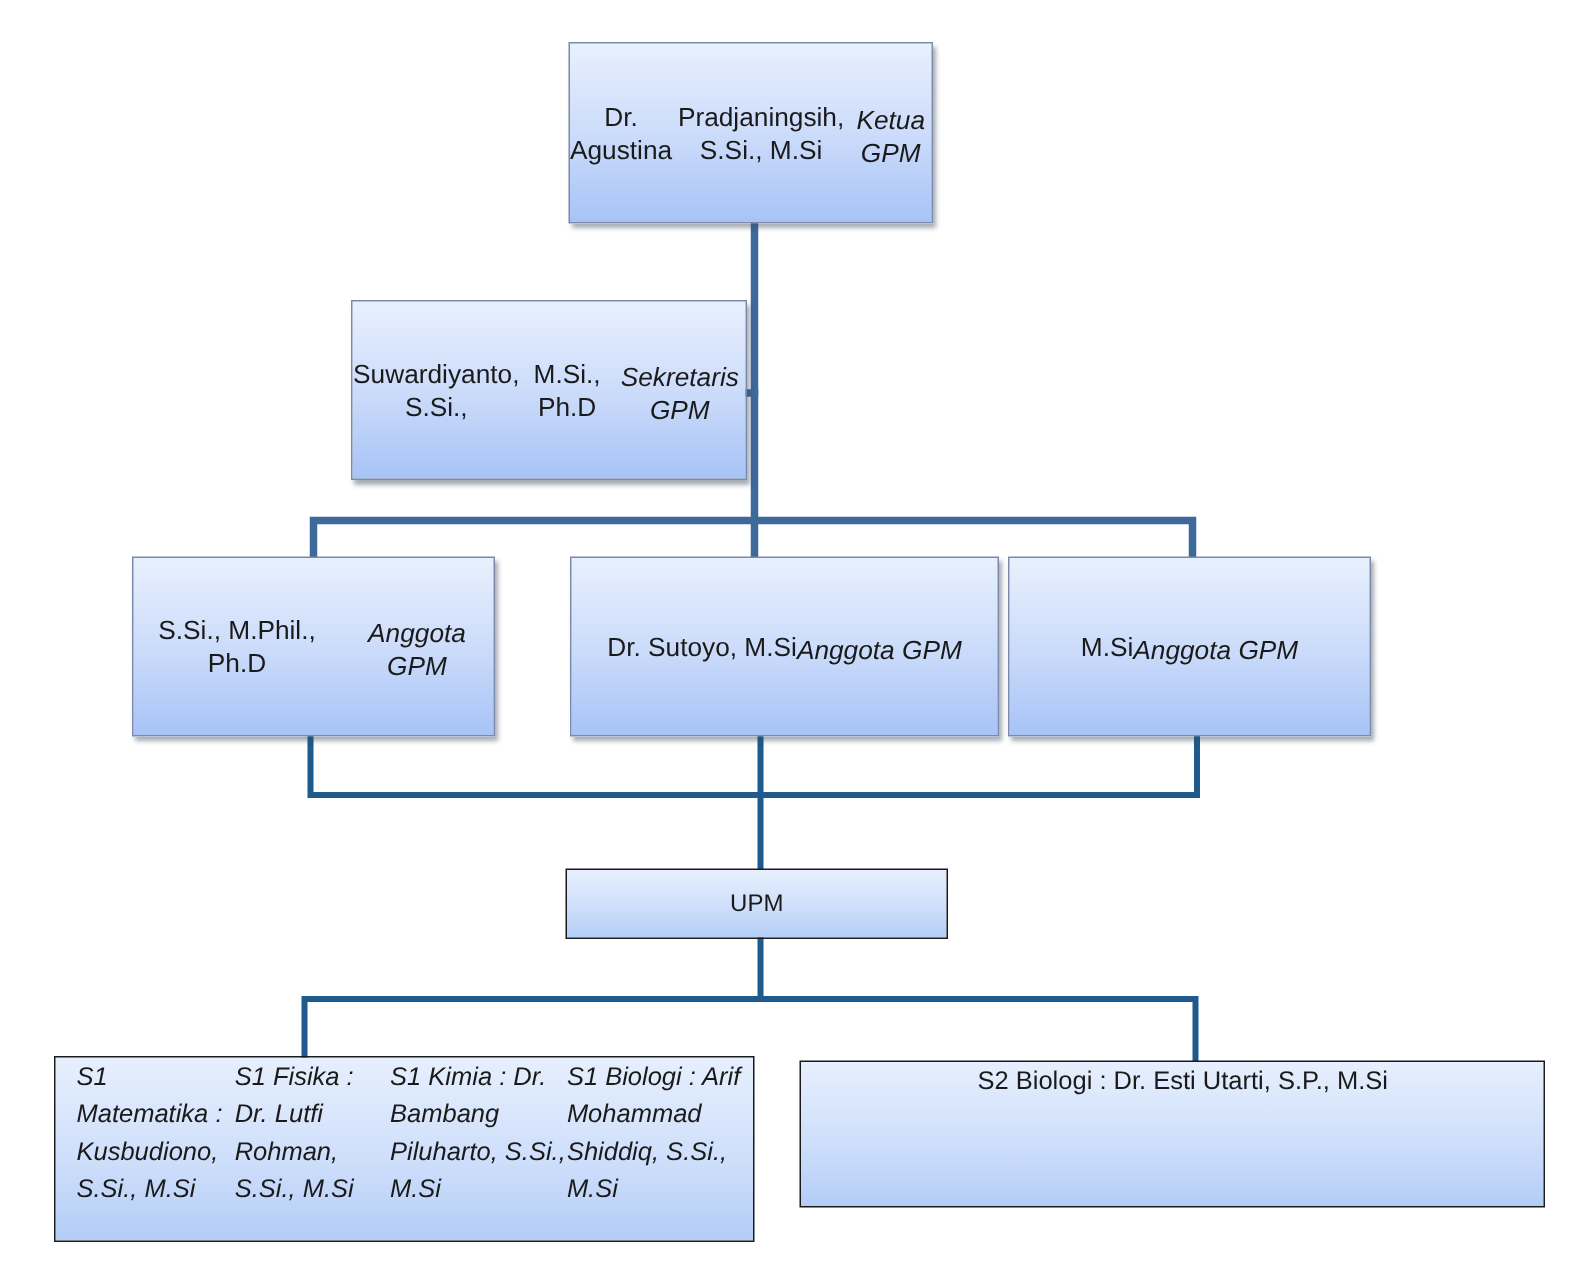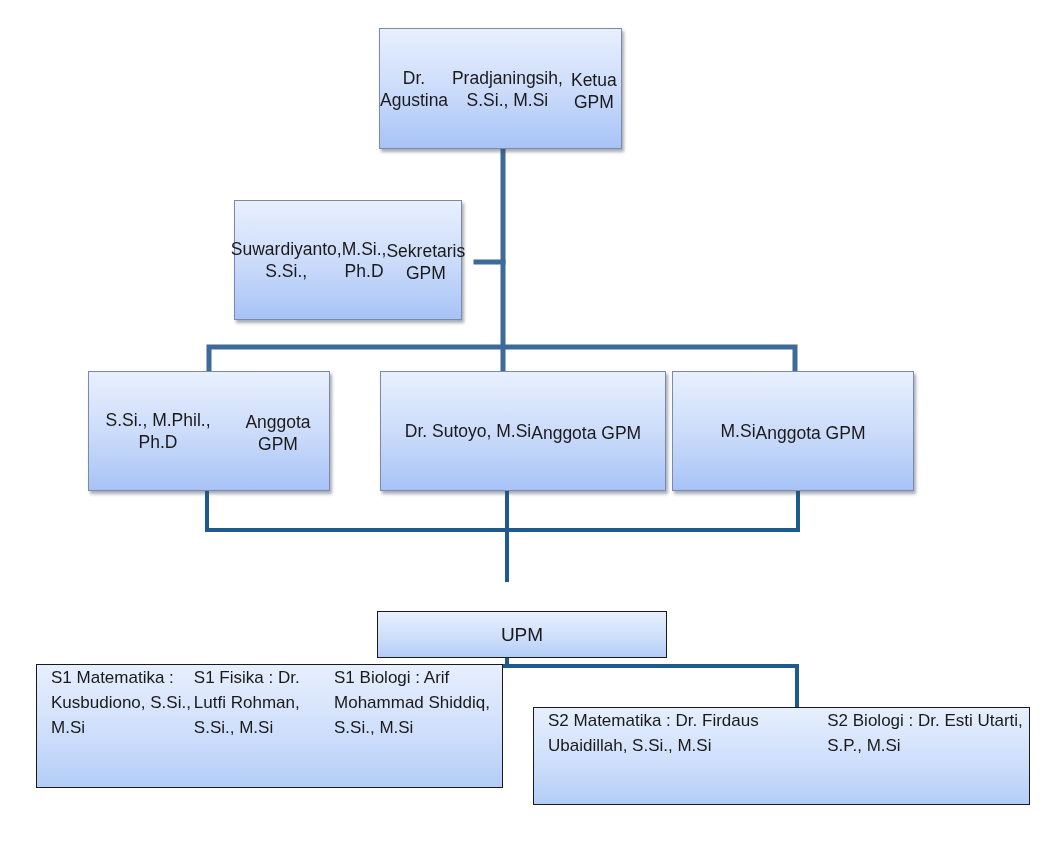--- a/index.html
+++ b/index.html
@@ -4,21 +4,21 @@
 <style>
   html, body { margin: 0; padding: 0; background: #ffffff; }
   body { width: 1061px; height: 849px; position: relative; overflow: hidden;
          font-family: "Liberation Sans", "DejaVu Sans", sans-serif; color: #1a1a1a; }
   .box { position: absolute; box-sizing: border-box;
          background: linear-gradient(to bottom, #e8f0fd 0%, #c9dafa 55%, #a7c3f6 100%);
          border: 1px solid #7a8aa8;
          box-shadow: 2px 3px 3px rgba(60,70,90,0.45);
          display: flex; flex-direction: row; align-items: center; justify-content: center;
          text-align: center; font-size: 17.5px; line-height: 22px; }
-  .box .role { margin-top: 4px; }
+  .box .role { margin-top: 4px; font-style: italic; }
   .flat { border: 1.5px solid #1a1a1a; box-shadow: none;
           background: linear-gradient(to bottom, #e6effd 0%, #cfdffb 55%, #b3cdf7 100%); }
   .list { align-items: flex-start; text-align: left; padding-left: 14px; font-size: 17px; line-height: 25px; }
   svg.lines { position: absolute; left: 0; top: 0; }
 </style>
 </head>
 <body>
 
 <svg class="lines" width="1061" height="849">
   <g id="upper-lines" fill="none" stroke-width="5" stroke-linecap="square" stroke="#3d6a9a">
@@ -33,47 +33,47 @@
     <polyline points="203,704 203,666 797,666 797,708"></polyline>
   </g>
 </svg>
 
 <div class="box" style="left:379px; top:28px; width:243px; height:121px;">
   <span>Dr. Agustina</span>
   <span>Pradjaningsih, S.Si., M.Si</span>
   <span class="role">Ketua GPM</span>
 </div>
 
-<div class="box" style="left:234px; top:200px; width:228px; height:120px;">
+<div class="box" style="left:234px; top:200px; width:264px; height:120px;">
   <span>Suwardiyanto, S.Si.,</span>
   <span>M.Si., Ph.D</span>
   <span class="role">Sekretaris GPM</span>
 </div>
 
 <div class="box" style="left:88px; top:371px; width:242px; height:120px;">
   <span>S.Si., M.Phil., Ph.D</span>
   <span class="role">Anggota GPM</span>
 </div>
 
 <div class="box" style="left:380px; top:371px; width:286px; height:120px;text-align:center;">
   <span>Dr. Sutoyo, M.Si</span>
   <span class="role">Anggota GPM</span>
 </div>
 
 <div class="box" style="left:672px; top:371px; width:242px; height:120px;">
   <span>M.Si</span>
   <span class="role">Anggota GPM</span>
 </div>
 
-<div class="box flat" style="left:377px; top:579px; width:290px; height:47px; font-size:19px;margin-top:32px;">
+<div class="box flat" style="left:377px; top:579px; width:255px; height:47px; font-size:16px;">
   <span>UPM</span>
 </div>
 
-<div class="box flat list" style="left:36px; top:664px; width:467px; height:124px;">
+<div class="box flat list" style="left:36px; top:704px; width:467px; height:124px;font-style:italic;">
   <span>S1 Matematika : Kusbudiono, S.Si., M.Si</span>
   <span>S1 Fisika : Dr. Lutfi Rohman, S.Si., M.Si</span>
+  <span>S1 Kimia : Dr. Bambang Piluharto, S.Si., M.Si</span>
   <span>S1 Biologi : Arif Mohammad Shiddiq, S.Si., M.Si</span>
 </div>
 
 <div class="box flat list" style="left:533px; top:707px; width:497px; height:98px;">
-  <span>S2 Matematika : Dr. Firdaus Ubaidillah, S.Si., M.Si</span>
   <span>S2 Biologi : Dr. Esti Utarti, S.P., M.Si</span>
 </div>
 
 </body></html>

